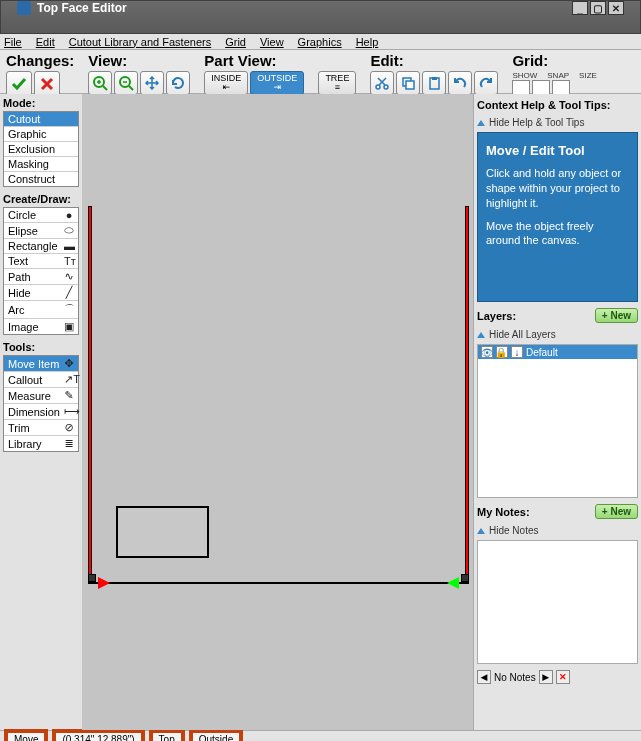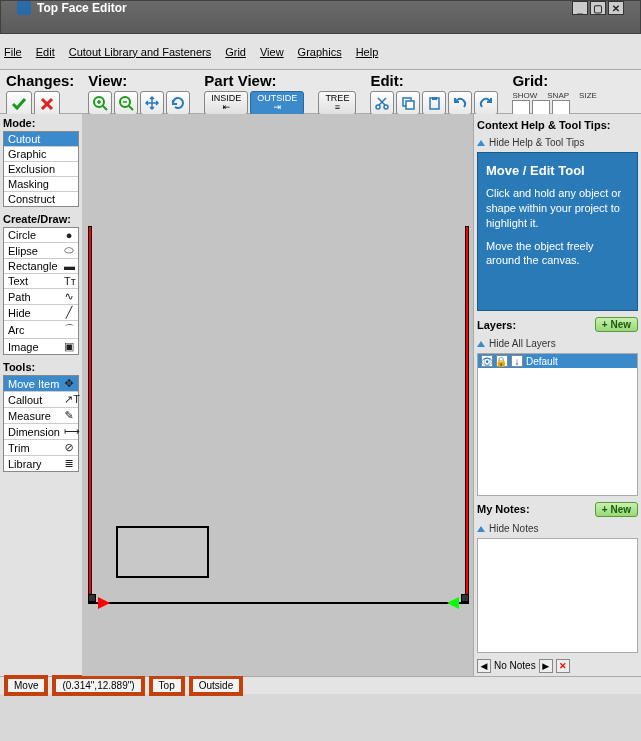--- a/index.html
+++ b/index.html
@@ -3,34 +3,34 @@
 <meta charset="utf-8">
 <style>
 * { box-sizing: border-box; margin: 0; padding: 0; font-family: Arial, sans-serif; }
 body { background: #d8d8d8; width: 641px; height: 741px; overflow: hidden; font-size: 11px; }
 
 .title-bar { height: 34px; background: linear-gradient(#6a6a6a,#5a5a5a); color: #fff; display: flex; align-items: flex-start; padding: 0 16px; border: 1px solid #404040; }
 .title-bar .logo { width: 14px; height: 14px; background: #2a6aa8; border-radius: 2px; margin-right: 6px; }
 .title-bar .title { flex: 1; font-weight: bold; font-size: 12px; }
 .title-bar .win-btn { width: 16px; height: 14px; border: 1px solid #333; background: #ccc; margin-left: 2px; display: flex; align-items: center; justify-content: center; cursor: pointer; color:#222; font-size:10px; font-weight:bold; }
 
-.menu-bar { height: 36px; background: #e4e4e4; border-bottom: 1px solid #aaa; display: flex; align-items: center; padding: 0 4px; gap: 14px; }
+.menu-bar { height: 16px; background: #e4e4e4; border-bottom: 1px solid #aaa; display: flex; align-items: center; padding: 0 4px; gap: 14px; }
 .menu-bar .menu-item { text-decoration: underline; color: #000; cursor: pointer; font-size: 11px; }
 
 .toolbar-row { height: 44px; background: #e8e8e8; border-bottom: 1px solid #aaa; display: flex; align-items: flex-start; padding: 2px 6px; gap: 14px; }
 .tb-group .label { font-size: 15px; font-weight: bold; color: #000; margin-bottom: 2px; }
 .tb-group .sublabels { display:flex; gap:10px; font-size:8px; color:#333;justify-content:space-between; }
 .tb-buttons { display: flex; gap: 2px; }
 .tb-btn { width: 24px; height: 24px; border: 1px solid #888; border-radius: 3px; background: linear-gradient(#fdfdfd,#e8e8e8); display:flex;align-items:center;justify-content:center;cursor:pointer; }
 .tb-btn.big { width:26px;height:26px; }
 .pv-btn { height:24px; padding:0 6px; border:1px solid #888; border-radius:3px; background:linear-gradient(#f8f8f8,#e0e0e0); font-size:9px; display:flex; flex-direction:column; align-items:center; justify-content:center; cursor:pointer; line-height:1; }
 .pv-btn.active { background:#3a8acc; color:#fff; border-color:#2a6a9c; }
 .grid-box { width:18px; height:18px; border:1px solid #888; background:#fff; }
 
-.main { display: flex; height: 562px; }
+.main { display: flex; height: 636px; }
 .left-panel { width: 82px; background:#e2e2e2; padding:3px; font-size:11px; }
 .section-label { font-weight:bold; margin-top:6px; margin-bottom:2px; font-size:11px; }
 .mode-list, .tool-list { border:1px solid #888; background:#fff; }
 .mode-list div, .tool-list div, .draw-list div { padding:1px 4px; font-size:11px; border-bottom:1px solid #ccc; cursor:pointer; display:flex; align-items:center; justify-content:space-between; }
 .mode-list div:last-child, .tool-list div:last-child, .draw-list div:last-child { border-bottom:none; }
 .mode-list .active, .tool-list .active { background:#3a8acc; color:#fff; }
 .draw-list { border:1px solid #888; background:#fff; }
 .draw-icon { width:10px; display:inline-block; text-align:center; color:#222; font-size:11px; }
 
 .canvas-area { flex:1; background:#c4c4c4; position:relative; }

